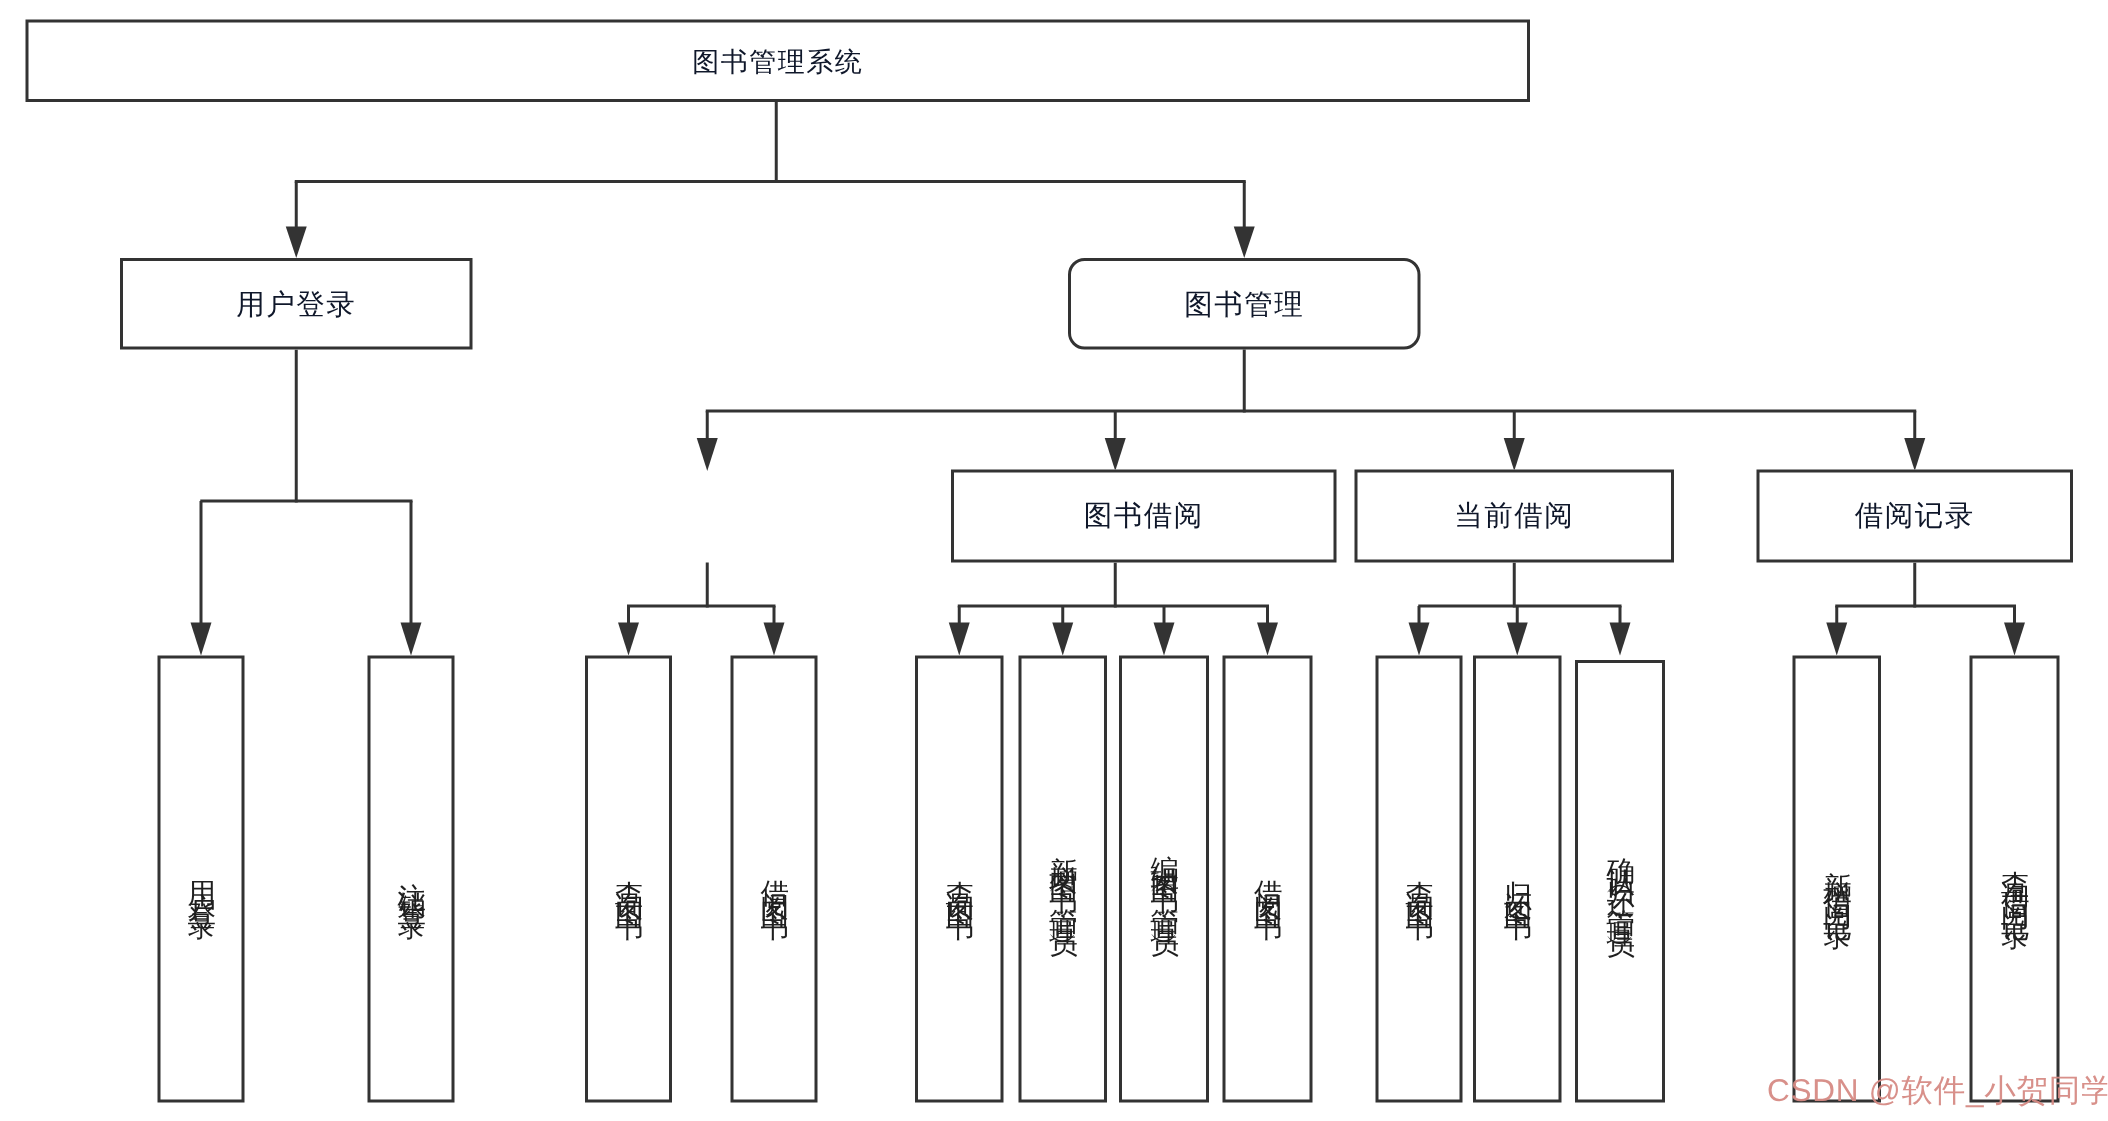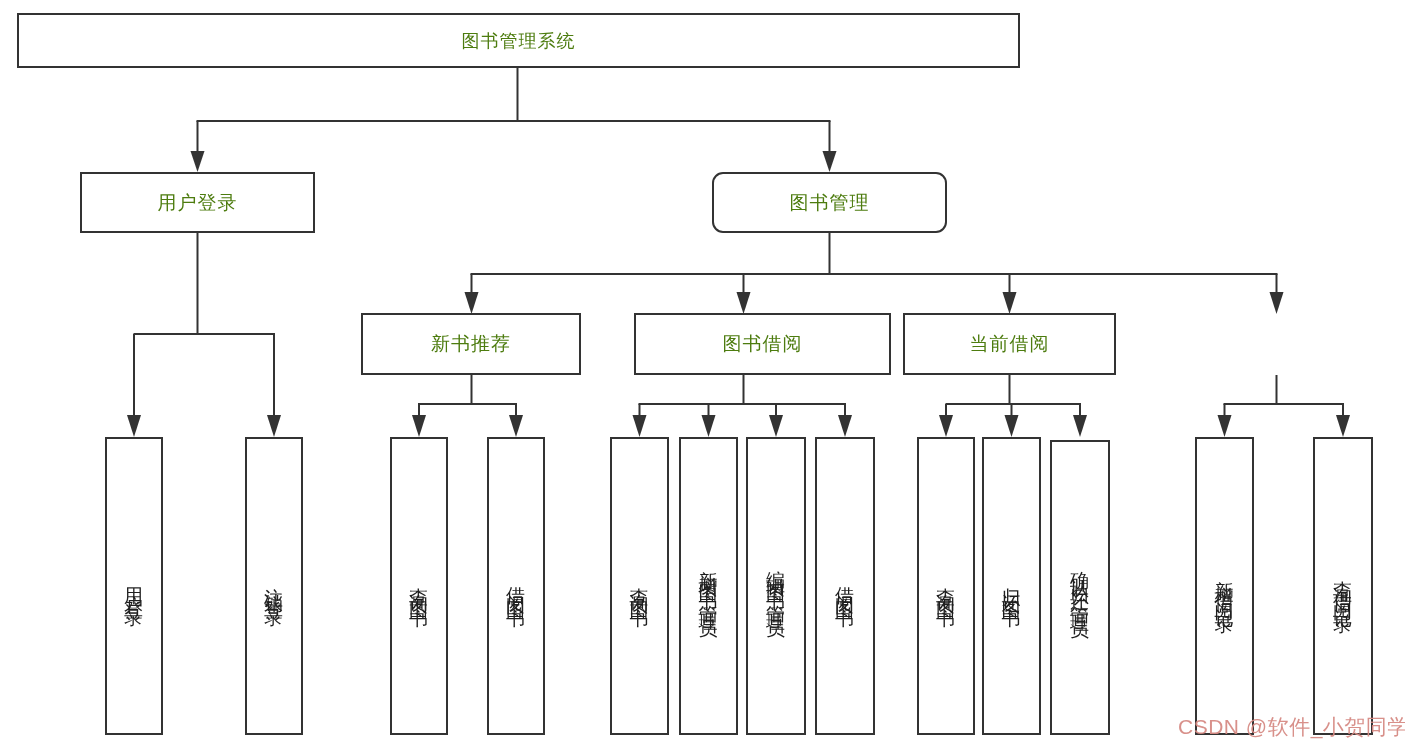--- a/index.html
+++ b/index.html
@@ -26,21 +26,21 @@
   .node {
     position: absolute;
     box-sizing: border-box;
     border: 2px solid #333333;
     background: #ffffff;
     display: flex;
     align-items: center;
     justify-content: center;
     font-size: 19px;
     letter-spacing: 1px;
-    color: #4d7c0f;
+    color: #0f172a;
   }
   .node.root {
     font-size: 18px;
   }
   .vnode {
     position: absolute;
     box-sizing: border-box;
     border: 2px solid #333333;
     background: #ffffff;
     display: flex;
@@ -142,23 +142,23 @@
       <path d="M1224.5 437 L1217.5 415 H1231.5 Z"></path>
       <path d="M1343 437 L1336 415 H1350 Z"></path>
     </g>
   </svg>
 
   <div class="node root" style="left:17px; top:13px; width:1003px; height:55px;">图书管理系统</div>
 
   <div class="node" style="left:80px; top:172px; width:235px; height:61px;">用户登录</div>
   <div class="node" style="left:712px; top:172px; width:235px; height:61px;border-radius:11px;">图书管理</div>
 
-  <div class="node" style="left:361px; top:313px; width:220px; height:62px;">新书推荐</div>
   <div class="node" style="left:634px; top:313px; width:257px; height:62px;">图书借阅</div>
   <div class="node" style="left:903px; top:313px; width:213px; height:62px;text-align:center;">当前借阅</div>
+  <div class="node" style="left:1171px; top:313px; width:211px; height:62px;">借阅记录</div>
 
   <div class="vnode" style="left:105px; top:437px; width:58px; height:298px;">
     <span class="vtext">用户登录</span>
   </div>
   <div class="vnode" style="left:245px; top:437px; width:58px; height:298px;">
     <span class="vtext">注销登录</span>
   </div>
 
   <div class="vnode" style="left:390px; top:437px; width:58px; height:298px;">
     <span class="vtext">查询图书</span>

